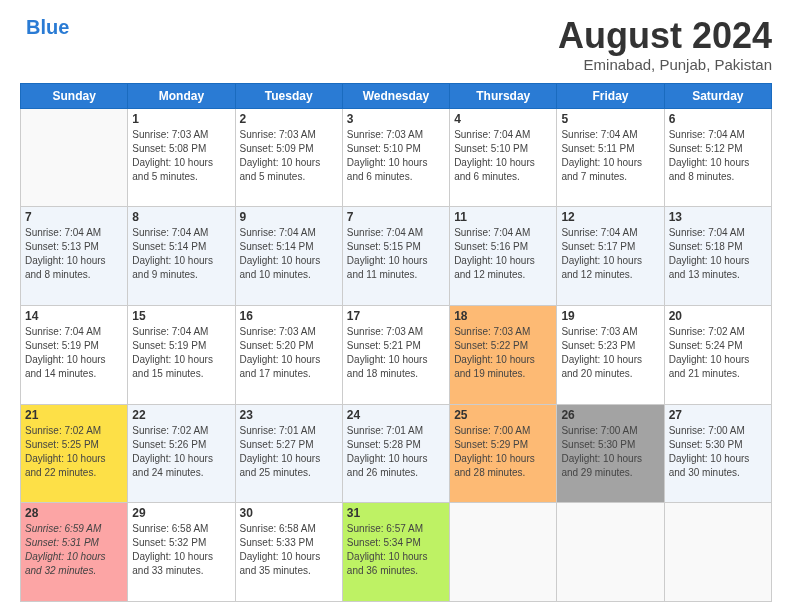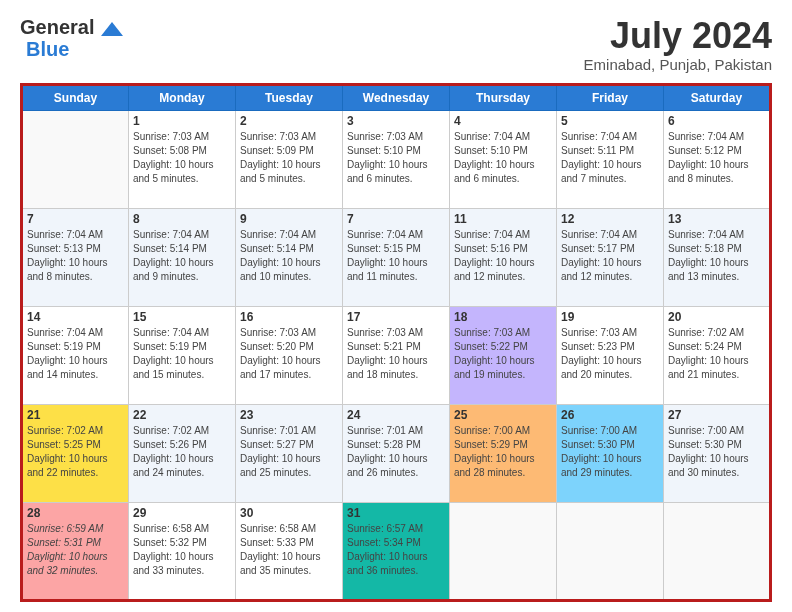--- a/index.html
+++ b/index.html
@@ -36,21 +36,21 @@
       font-weight: bold;
       color: #333;
       line-height: 1.1;
     }
     .location {
       font-size: 15px;
       color: #555;
     }
     .calendar {
       flex: 1;
-      border: 3px solid #b91c1c;
+      border: 1px solid #b91c1c;
       border-collapse: collapse;
       width: 100%;
       table-layout: fixed;
       padding-left: 45px;
     }
     .calendar th {
       background: #2a7bd4;
       color: #fff;
       font-size: 12px;
       font-weight: bold;
@@ -89,32 +89,24 @@
     }
     
     thead tr th { background: #2a7bd4; }
   </style>
 </head>
 <body>
 
 <div class="page">
   <div class="header">
     <div class="logo">
-      <div style="display:flex; align-items:center; gap:2px;">
-        <div style="font-size:20px; font-weight:bold; color:#333; line-height:1.1;">
-          <span style="color:#333;">General</span>
-          <svg width="22" height="14" viewBox="0 0 22 14" style="vertical-align:middle; margin-left:1px;">
-            <polygon points="0,14 11,0 22,14" fill="#2a7bd4"></polygon>
-          </svg>
-        </div>
-      </div>
       <div style="font-size:20px; font-weight:bold; color:#2a7bd4; margin-left:6px;">Blue</div>
     </div>
     <div class="title-area">
-      <div class="month-title">July 2024</div>
+      <div class="month-title">August 2024</div>
       <div class="location">Eminabad, Punjab, Pakistan</div>
     </div>
   </div>
 
   <table class="calendar">
     <thead>
       <tr>
       <th>Sunday</th>
           <th>Monday</th>
           <th>Tuesday</th>
@@ -243,21 +235,21 @@
 Daylight: 10 hours
 and 17 minutes.</div>
           </td>
           <td style="background: rgb(255, 255, 255);">
             <div class="day-number">17</div>
             <div class="day-info" style="white-space: pre-line;">Sunrise: 7:03 AM
 Sunset: 5:21 PM
 Daylight: 10 hours
 and 18 minutes.</div>
           </td>
-          <td style="background: #c4b5fd;">
+          <td style="background: #fdba74;">
             <div class="day-number">18</div>
             <div class="day-info" style="white-space: pre-line;">Sunrise: 7:03 AM
 Sunset: 5:22 PM
 Daylight: 10 hours
 and 19 minutes.</div>
           </td>
           <td style="background: rgb(255, 255, 255);">
             <div class="day-number">19</div>
             <div class="day-info" style="white-space: pre-line;">Sunrise: 7:03 AM
 Sunset: 5:23 PM
@@ -301,21 +293,21 @@
 Daylight: 10 hours
 and 26 minutes.</div>
           </td>
           <td style="background: #fdba74;">
             <div class="day-number">25</div>
             <div class="day-info" style="white-space: pre-line;">Sunrise: 7:00 AM
 Sunset: 5:29 PM
 Daylight: 10 hours
 and 28 minutes.</div>
           </td>
-          <td style="background: #7dd3fc;">
+          <td style="background: #a3a3a3;">
             <div class="day-number">26</div>
             <div class="day-info" style="white-space: pre-line;">Sunrise: 7:00 AM
 Sunset: 5:30 PM
 Daylight: 10 hours
 and 29 minutes.</div>
           </td>
           <td style="background: rgb(240, 245, 251);">
             <div class="day-number">27</div>
             <div class="day-info" style="white-space: pre-line;">Sunrise: 7:00 AM
 Sunset: 5:30 PM
@@ -338,21 +330,21 @@
 Daylight: 10 hours
 and 33 minutes.</div>
           </td>
           <td style="background: rgb(255, 255, 255);">
             <div class="day-number">30</div>
             <div class="day-info" style="white-space: pre-line;">Sunrise: 6:58 AM
 Sunset: 5:33 PM
 Daylight: 10 hours
 and 35 minutes.</div>
           </td>
-          <td style="background: #14b8a6;">
+          <td style="background: #bef264;">
             <div class="day-number">31</div>
             <div class="day-info" style="white-space: pre-line;">Sunrise: 6:57 AM
 Sunset: 5:34 PM
 Daylight: 10 hours
 and 36 minutes.</div>
           </td>
           <td class="empty-cell" style="background: rgb(249, 249, 249);"></td>
           <td class="empty-cell" style="background: rgb(249, 249, 249);"></td>
           <td class="empty-cell" style="background: rgb(249, 249, 249);"></td>
         </tr>

